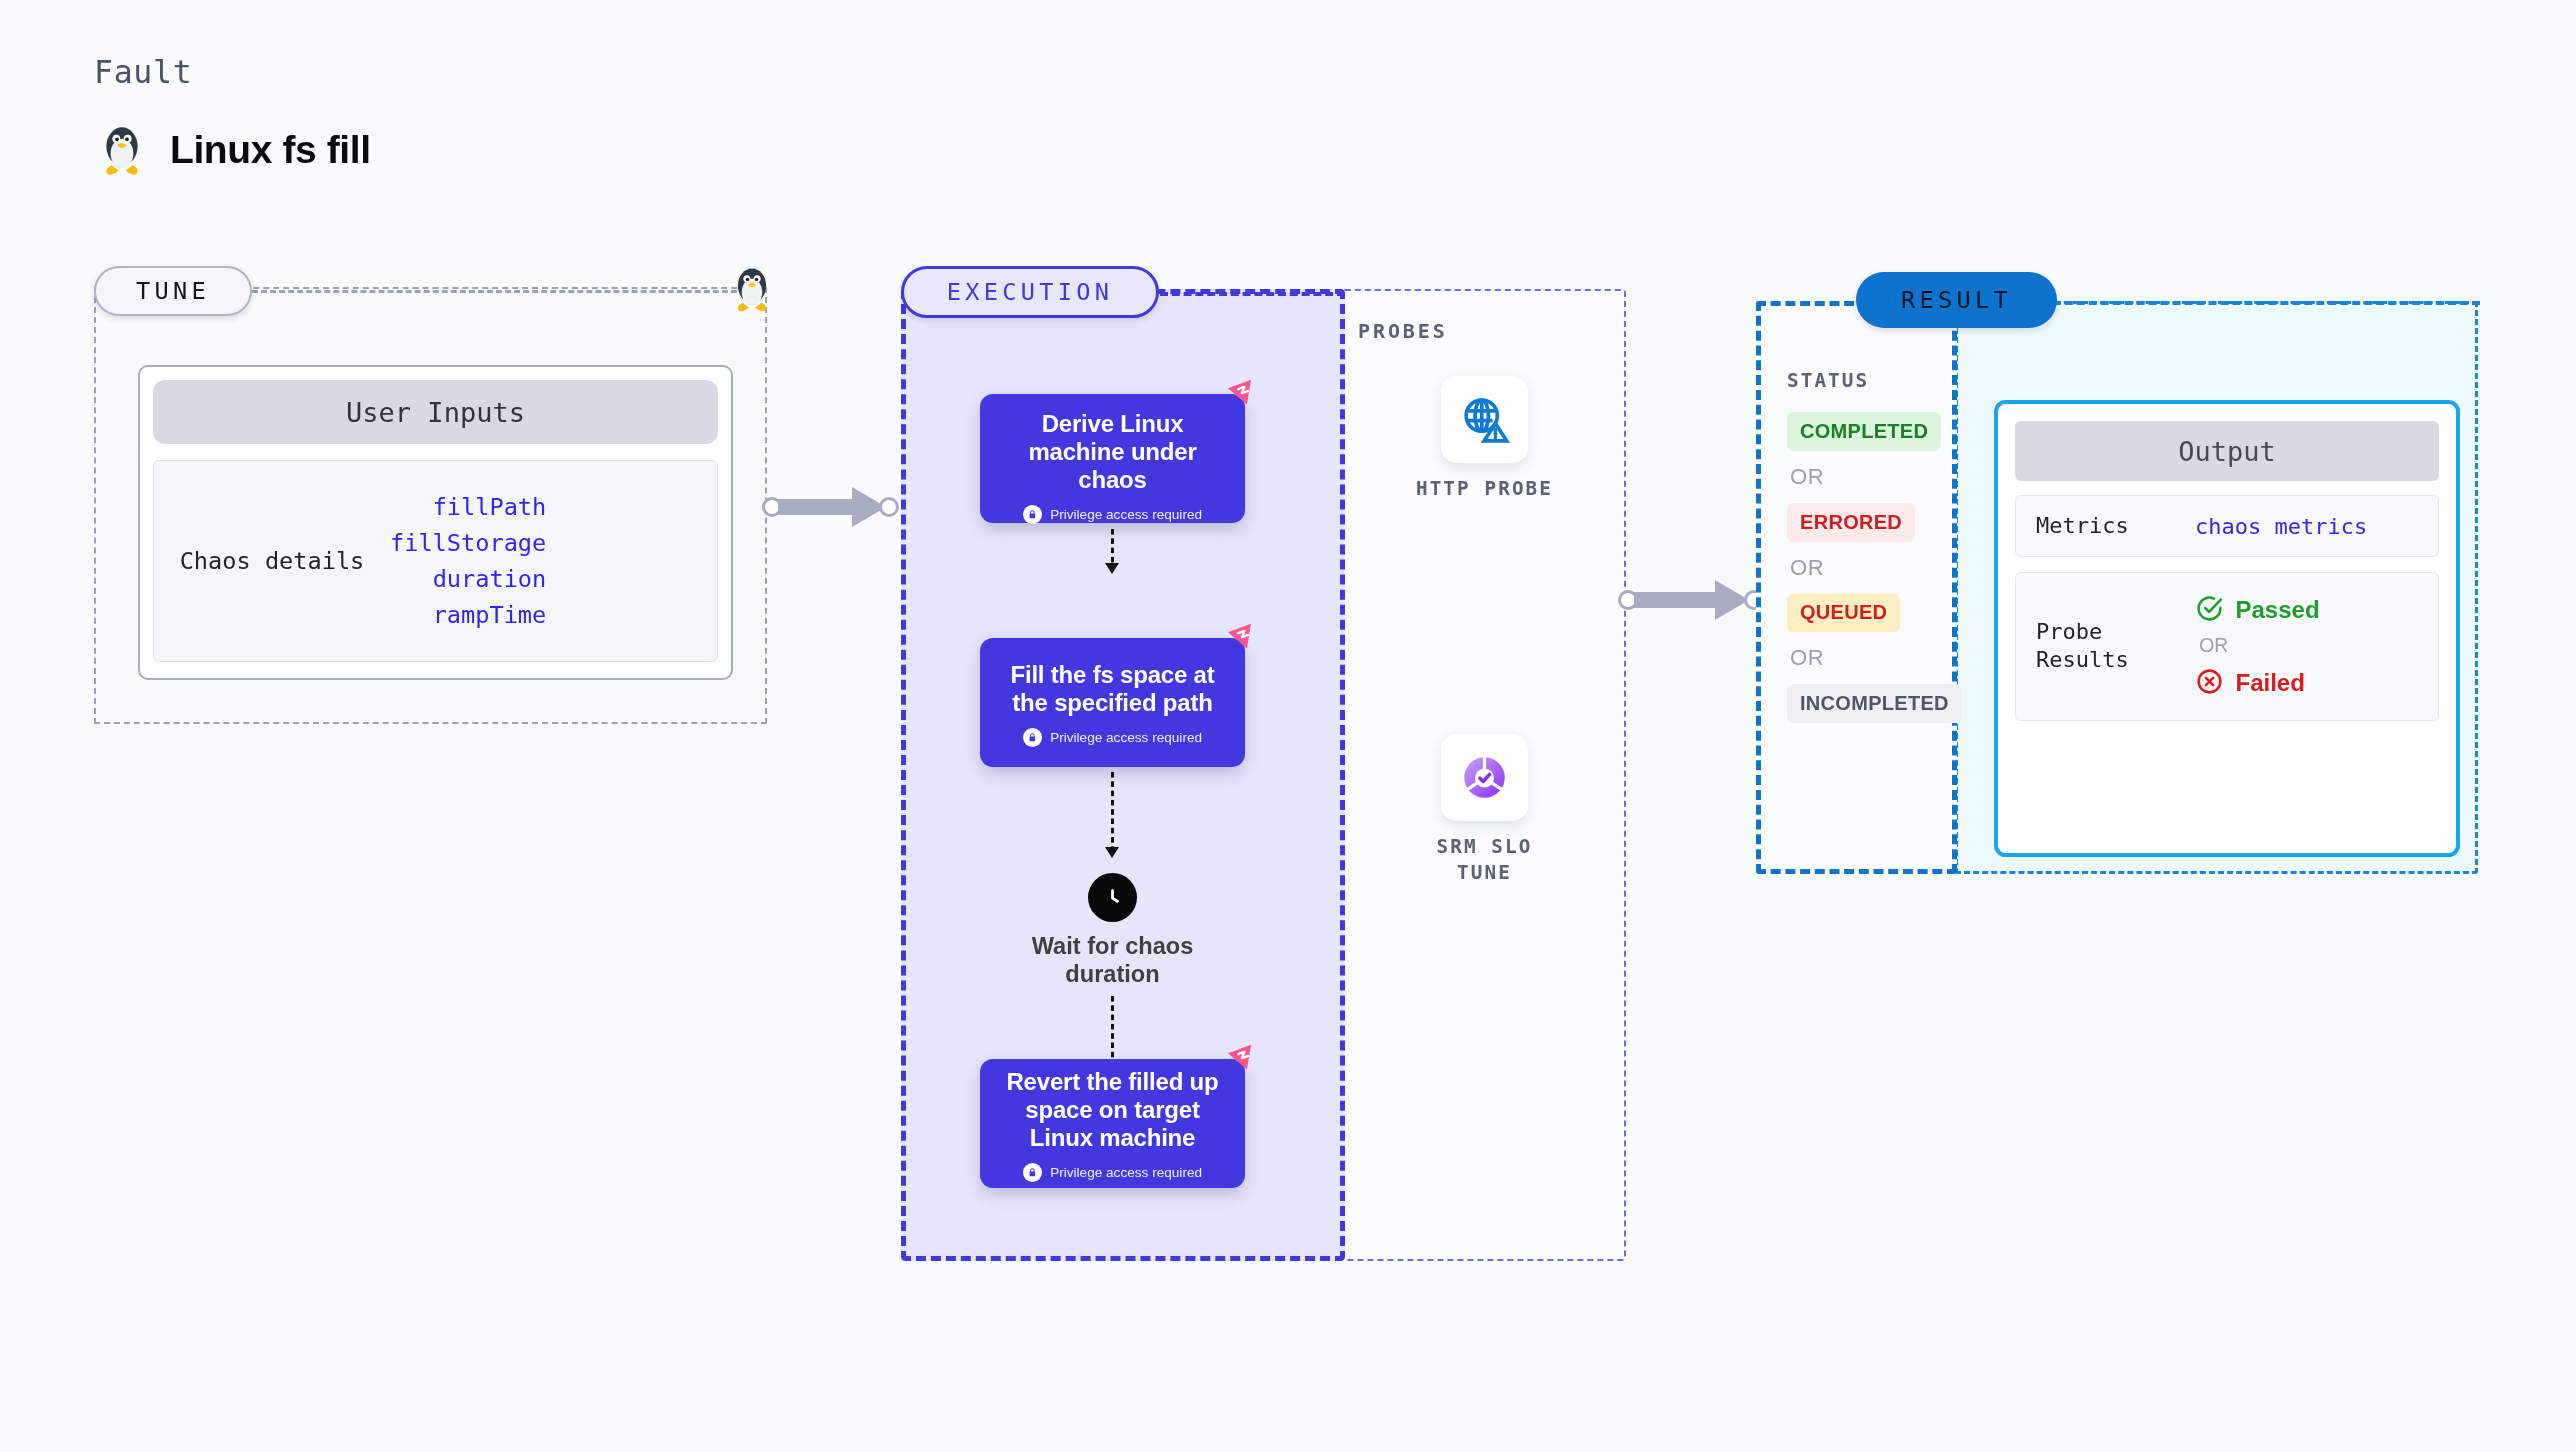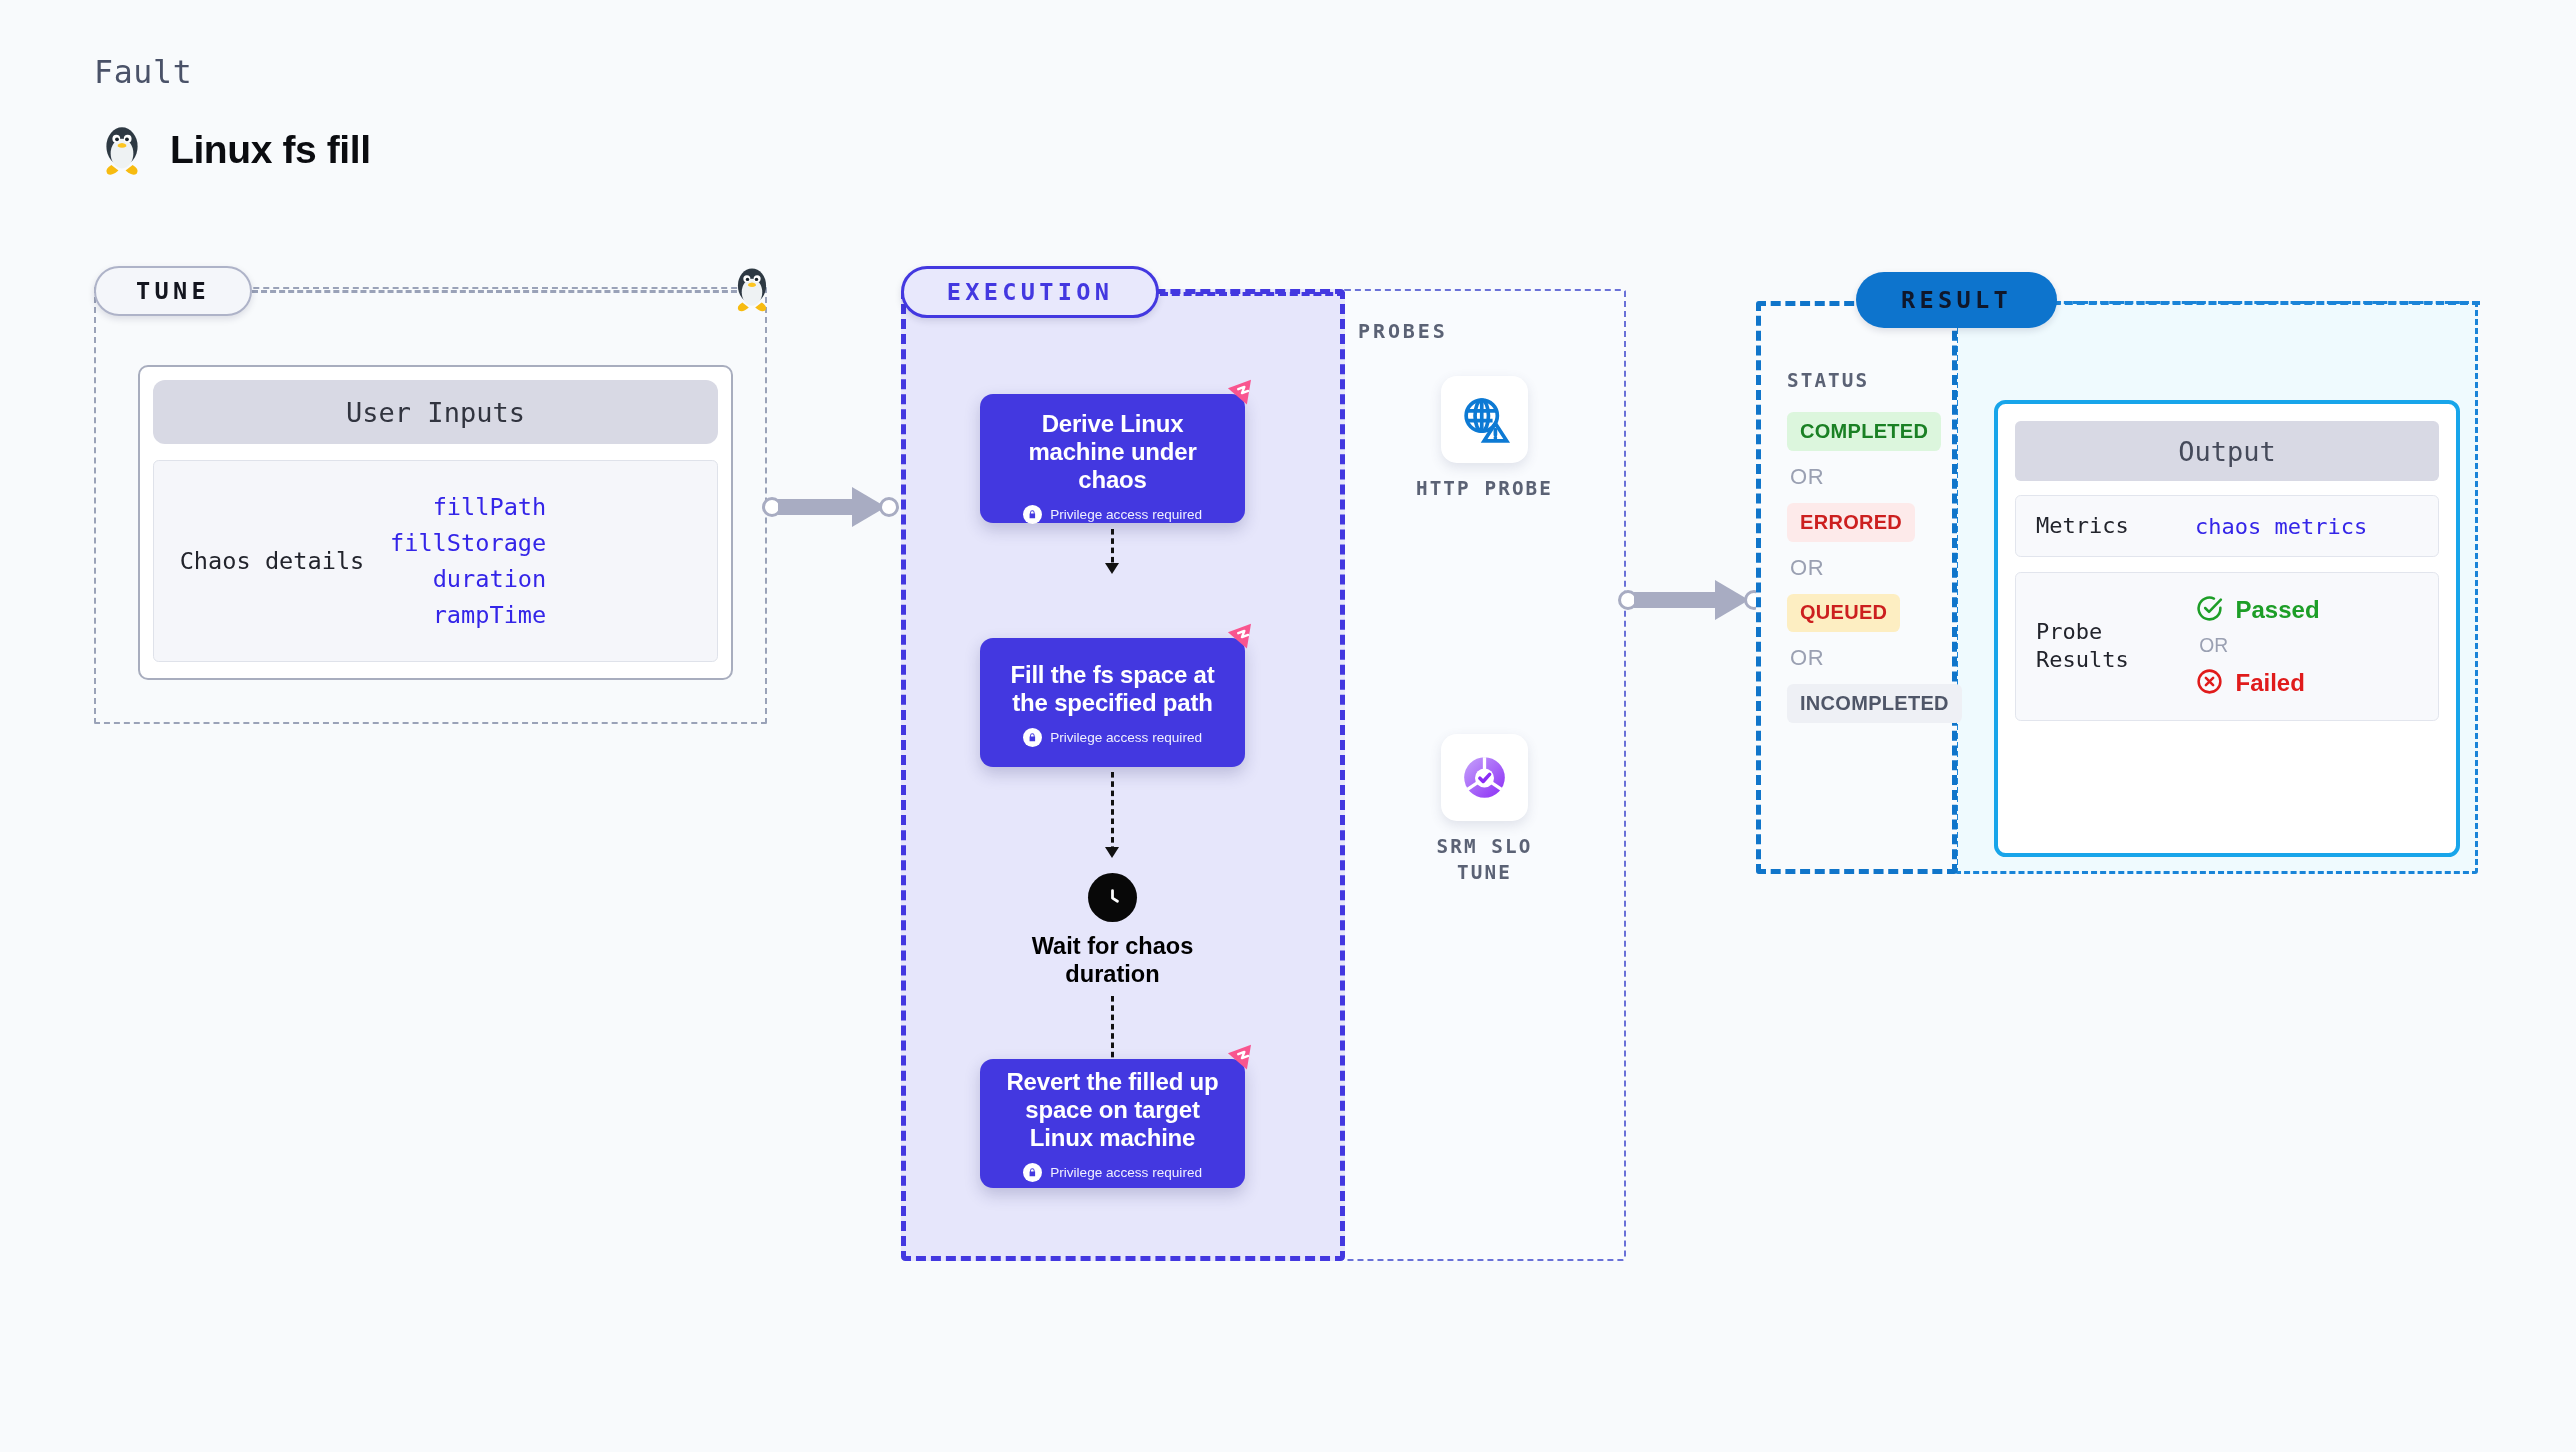--- a/index.html
+++ b/index.html
@@ -44,21 +44,21 @@
   }
   .panel-output {
     left: 1955px; top: 301px; width: 523px; height: 573px;
     border: 3.6px dashed #1a84d8; background: #effafe; border-radius: 2.9px;
   }
 
   
   .pill {
     position: absolute; display: flex; align-items: center; justify-content: center;
     border-radius: 716px; font-family: "DejaVu Sans Mono", monospace;
-    font-weight: bold; letter-spacing: 4.3px; white-space: nowrap;
+    font-weight: normal; letter-spacing: 4.3px; white-space: nowrap;
     box-shadow: 0 2.9px 7.2px rgba(20,25,60,0.13);
   }
   .pill-tune {
     left: 94px; top: 266px; width: 158px; height: 50px;
     background: #f4f6fa; border: 2.1px solid #aeb3c8; color: #14161f; font-size: 23.6px;
   }
   .pill-exec {
     left: 901px; top: 266px; width: 258px; height: 52px;
     background: #e8e8fc; border: 3.6px solid #4338e0; color: #4338e0; font-size: 23.6px;
   }
@@ -153,21 +153,21 @@
     border-top: 11.5px solid #111;
   }
 
   .wait-node { position: absolute; display: flex; flex-direction: column; align-items: center; }
   .clock {
     width: 49px; height: 49px; border-radius: 50%; background: #080808;
     display: flex; align-items: center; justify-content: center;
   }
   .wait-label {
     margin-top: 10px; text-align: center; font-size: 23.6px; font-weight: bold;
-    color: #000000; line-height: 1.2;
+    color: #404040; line-height: 1.2;
   }
 
   
   .probes-title {
     position: absolute; left: 1358px; top: 319px;
     font-family: "DejaVu Sans Mono", monospace; font-size: 20px;
     letter-spacing: 2.9px; color: #5b6275; font-weight: bold;
   }
   .probe { position: absolute; width: 143px; display: flex; flex-direction: column; align-items: center; }
   .probe-tile {

